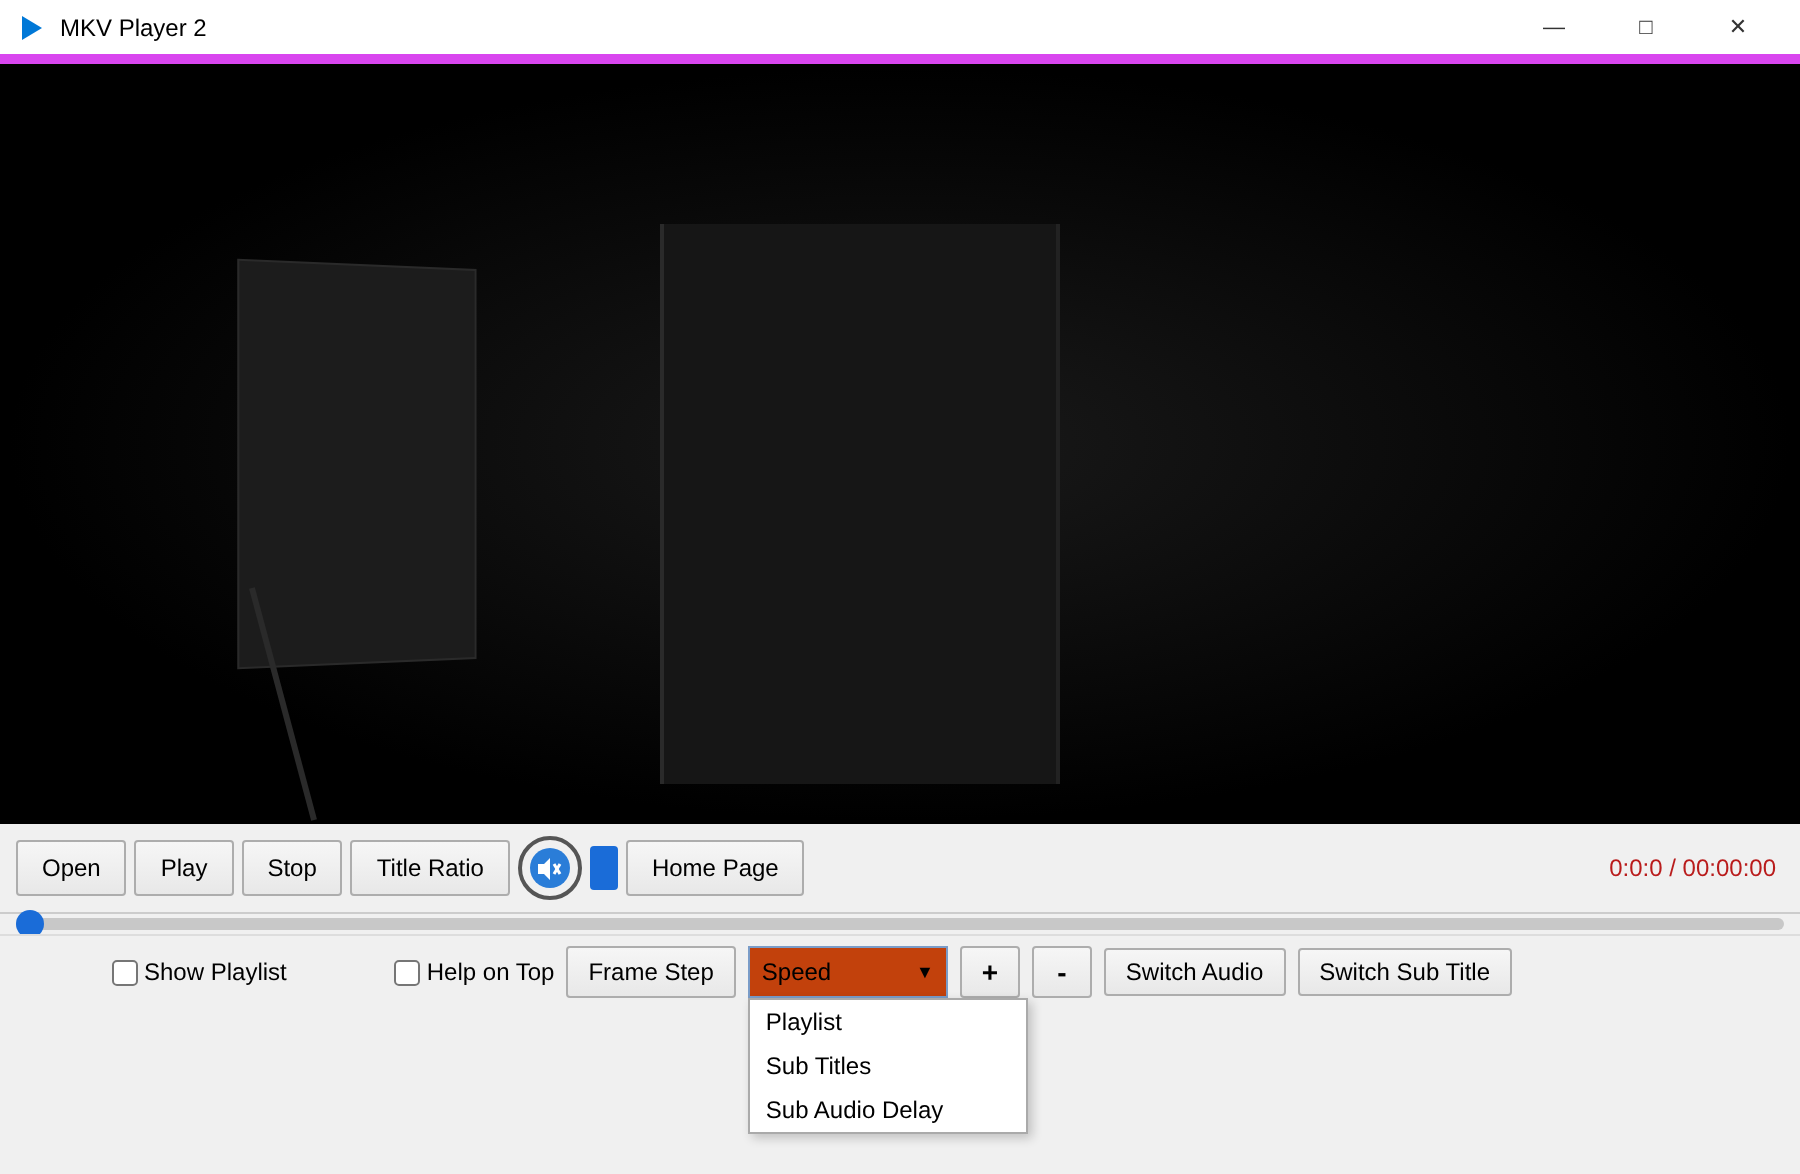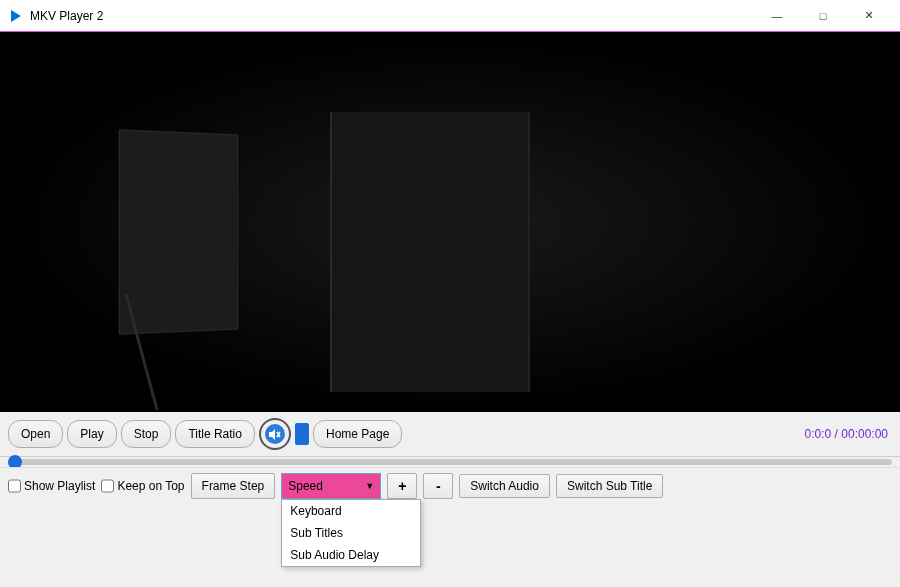--- a/index.html
+++ b/index.html
@@ -10,21 +10,21 @@
       width: 900px;
       height: 587px;
       overflow: hidden;
     }
     .title-bar {
       background: #ffffff;
       height: 32px;
       display: flex;
       align-items: center;
       padding: 0 8px;
-      border-bottom: 1px solid #d946ef;
+      border-bottom: 5px solid #d946ef;
       user-select: none;
     }
     .title-bar-icon {
       width: 16px;
       height: 16px;
       margin-right: 6px;
       display: flex;
       align-items: center;
       justify-content: center;
     }
@@ -103,21 +103,21 @@
       border-bottom: 1px solid #ccc;
     }
     .ctrl-btn {
       height: 28px;
       padding: 0 12px;
       border: 1px solid #adadad;
       background: linear-gradient(to bottom, #f6f6f6, #e8e8e8);
       cursor: pointer;
       font-size: 12px;
       color: #000;
-      border-radius: 12px;
+      border-radius: 2px;
       white-space: nowrap;
     }
     .icon-btn {
       width: 32px;
       height: 28px;
       border: 1px solid #adadad;
       background: linear-gradient(to bottom, #f6f6f6, #e8e8e8);
       cursor: pointer;
       border-radius: 50%;
       display: flex;
@@ -144,21 +144,21 @@
       width: 14px;
       height: 22px;
       background: #1a6cd8;
       border-radius: 2px;
       cursor: pointer;
       position: relative;
     }
     .time-display {
       margin-left: auto;
       font-size: 12px;
-      color: #6d28d9;
+      color: #b91c1c;
       white-space: nowrap;
       padding-right: 4px;
     }
 
     .progress-bar-row {
       background: #f0f0f0;
       padding: 2px 8px;
       display: flex;
       align-items: center;
     }
@@ -191,24 +191,26 @@
       background: #f0f0f0;
       padding: 5px 8px;
       display: flex;
       align-items: center;
       gap: 6px;
       border-top: 1px solid #ddd;
       position: relative;
     }
     .checkbox-label {
       display: flex;
+      align-items: center;
       gap: 3px;
       font-size: 12px;
       cursor: pointer;
       white-space: nowrap;
+      margin-left: 48px;
     }
     .checkbox-label input[type=checkbox] {
       cursor: pointer;
     }
     .frame-step-btn {
       height: 26px;
       padding: 0 10px;
       border: 1px solid #adadad;
       background: linear-gradient(to bottom, #f6f6f6, #e8e8e8);
       cursor: pointer;
@@ -217,21 +219,21 @@
     }
     
     .dropdown-wrapper {
       position: relative;
       display: inline-block;
     }
     .dropdown-btn {
       height: 26px;
       padding: 0 6px;
       border: 1px solid #7a9cc8;
-      background: #ec4899;
+      background: #c2410c;
       font-size: 12px;
       cursor: pointer;
       min-width: 100px;
       display: flex;
       align-items: center;
       justify-content: space-between;
       gap: 4px;
     }
     .dropdown-list {
       position: absolute;
@@ -336,31 +338,31 @@
   </div>
 </div>
 
 <div class="options-bar">
   <label class="checkbox-label">
     <input type="checkbox" style="">
     <span>Show Playlist</span>
   </label>
   <label class="checkbox-label">
     <input type="checkbox" style="">
-    <span>Keep on Top</span>
+    <span>Help on Top</span>
   </label>
   <button class="frame-step-btn">Frame Step</button>
 
   <div class="dropdown-wrapper">
     <div class="dropdown-btn">
       <span>Speed</span>
       <span style="font-size:9px;">▼</span>
     </div>
     <div class="dropdown-list">
-      <div class="dropdown-item">Keyboard</div>
+      <div class="dropdown-item">Playlist</div>
       <div class="dropdown-item">Sub Titles</div>
       <div class="dropdown-item">Sub Audio Delay</div>
 
     </div>
   </div>
 
   <div class="plus-minus-btn">+</div>
   <div class="plus-minus-btn">-</div>
   <button class="switch-btn">Switch Audio</button>
   <button class="switch-btn">Switch Sub Title</button>

